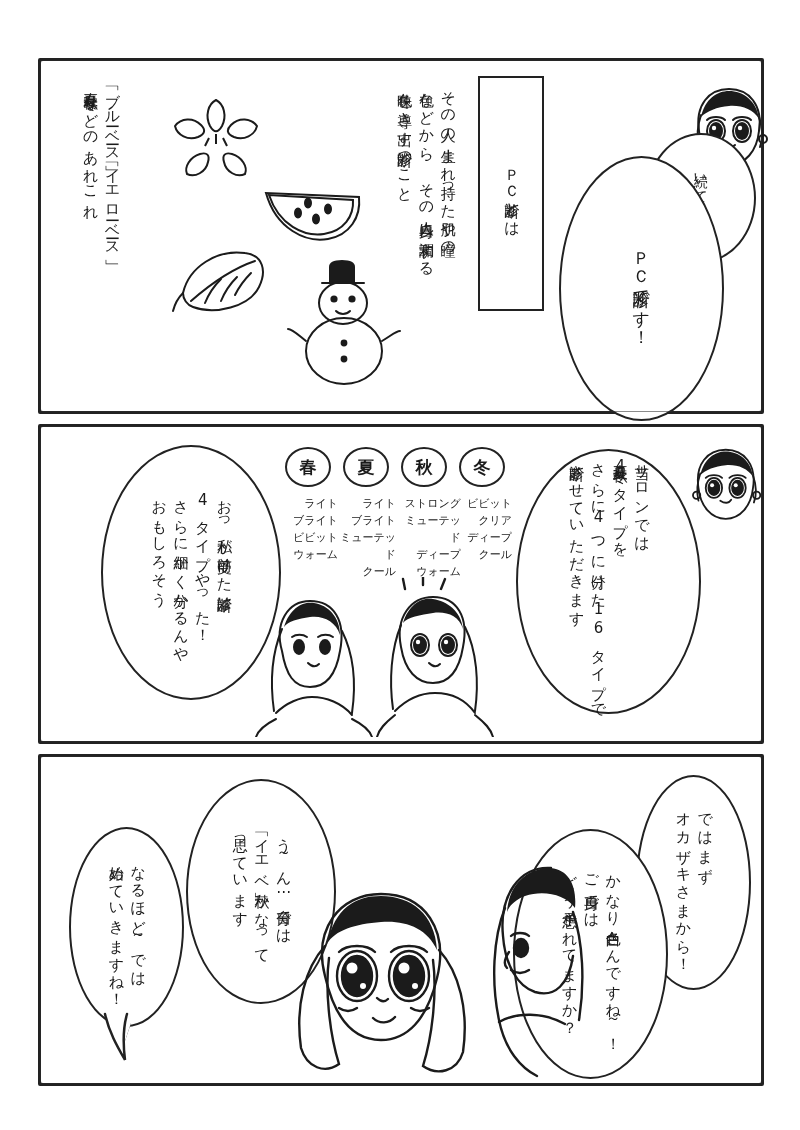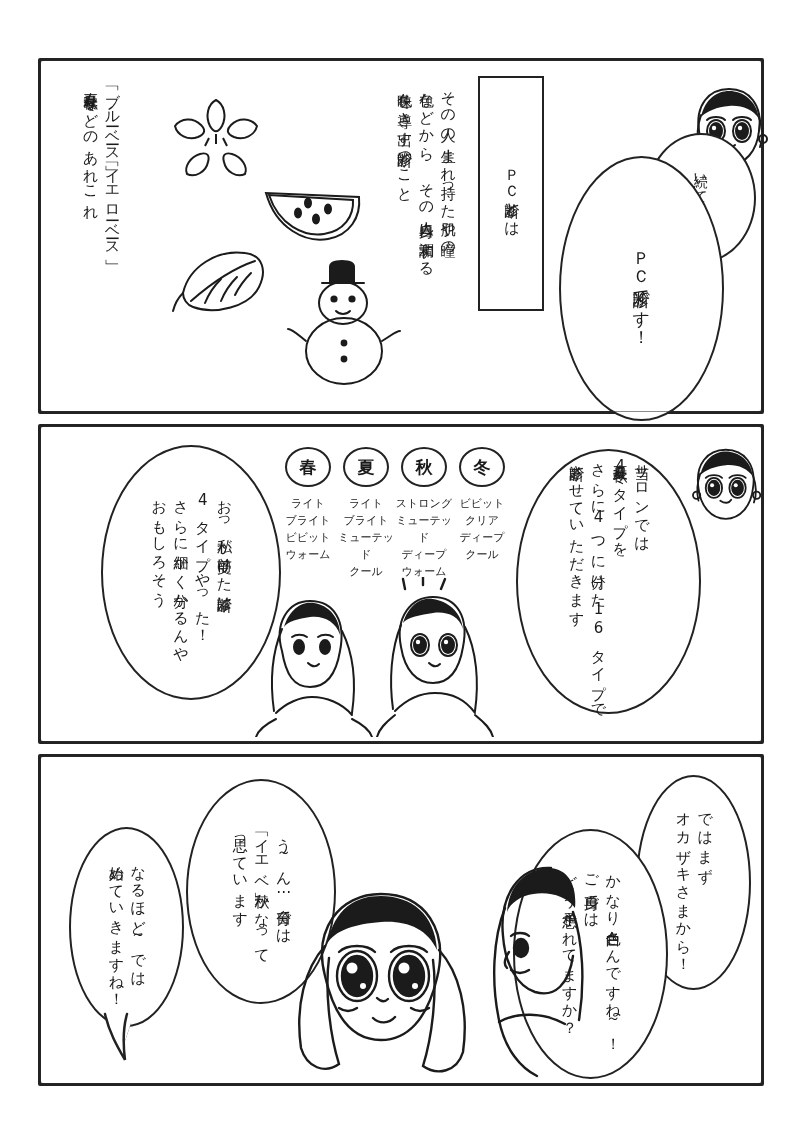--- a/index.html
+++ b/index.html
@@ -101,21 +101,21 @@
     display: flex;
     align-items: center;
     justify-content: center;
     font-size: 17px;
     font-weight: bold;
     background: #fff;
   }
   .season-col {
     position: absolute;
     width: 60px;
-    text-align: center;
+    text-align: right;
     font-size: 11px;
     line-height: 1.55;
     white-space: pre-line;
     letter-spacing: 0px;
   }
 </style>
 </head>
 <body>
 
 <div class="page">
@@ -255,21 +255,21 @@
       <div class="season-circle" style="left:178px; top:0;">冬</div>
 
       <div class="season-col" style="left:-3px; top:48px;">ライト
 ブライト
 ビビット
 ウォーム</div>
       <div class="season-col" style="left:55px; top:48px;">ライト
 ブライト
 ミューテッド
 クール</div>
-      <div class="season-col" style="left:113px; top:48px;">ストロング
+      <div class="season-col" style="left:120px; top:48px;">ストロング
 ミューテッド
 ディープ
 ウォーム</div>
       <div class="season-col" style="left:171px; top:48px;">ビビット
 クリア
 ディープ
 クール</div>
     </div>
 
     <svg class="doodle" style="left:205px; top:160px;" width="130" height="150" viewBox="0 0 130 150">

